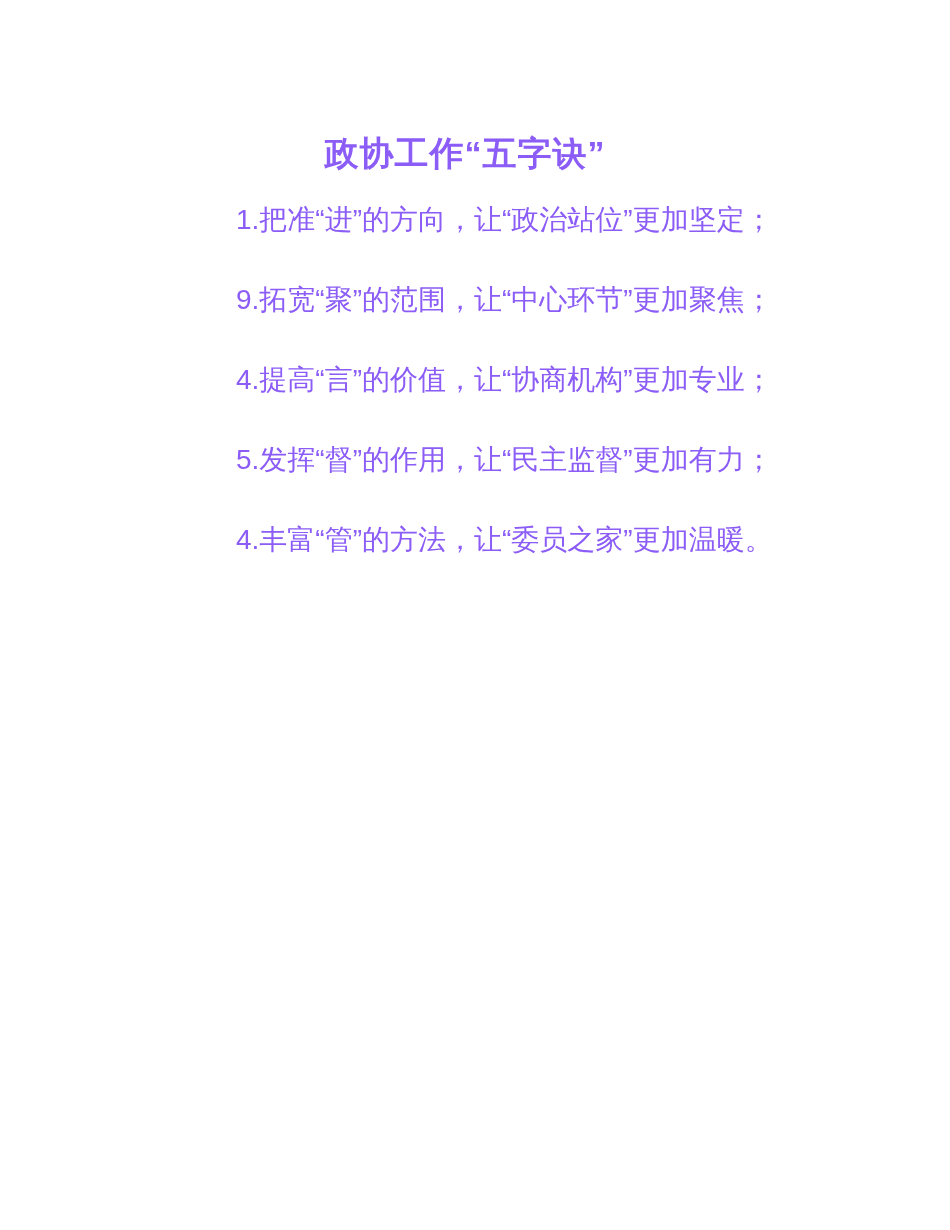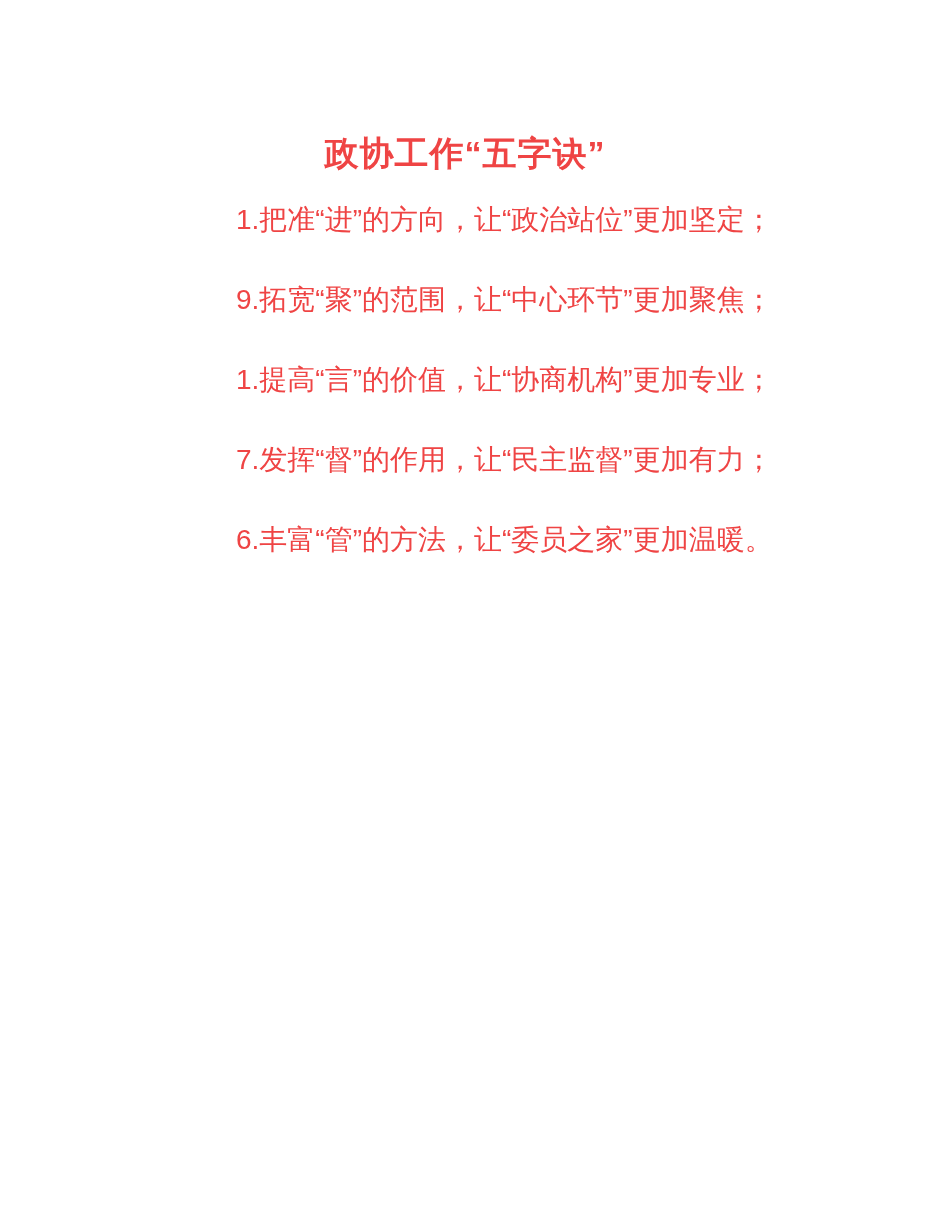--- a/index.html
+++ b/index.html
@@ -5,21 +5,21 @@
   html, body {
     margin: 0;
     padding: 0;
     background: #ffffff;
   }
   .page {
     position: relative;
     width: 872px;
     height: 1230px;
     background: #ffffff;
-    color: #ef4444;
+    color: #8b5cf6;
     font-family: "Liberation Sans", "DejaVu Sans", sans-serif;
     overflow: hidden;
     border-radius: 16px;
   }
   .doc-title {
     position: absolute;
     top: 108px;
     left: 0;
     width: 930px;
     text-align: center;
@@ -44,17 +44,17 @@
   }
 </style>
 </head>
 <body>
 
 <div class="page">
   <h1 class="doc-title">政协工作“五字诀”</h1>
   <div class="doc-body">
     <p class="doc-line">1.把准“进”的方向，让“政治站位”更加坚定；</p>
     <p class="doc-line">9.拓宽“聚”的范围，让“中心环节”更加聚焦；</p>
-    <p class="doc-line">1.提高“言”的价值，让“协商机构”更加专业；</p>
-    <p class="doc-line">7.发挥“督”的作用，让“民主监督”更加有力；</p>
-    <p class="doc-line">6.丰富“管”的方法，让“委员之家”更加温暖。</p>
+    <p class="doc-line">4.提高“言”的价值，让“协商机构”更加专业；</p>
+    <p class="doc-line">5.发挥“督”的作用，让“民主监督”更加有力；</p>
+    <p class="doc-line">4.丰富“管”的方法，让“委员之家”更加温暖。</p>
   </div>
 </div>
 
 </body></html>

